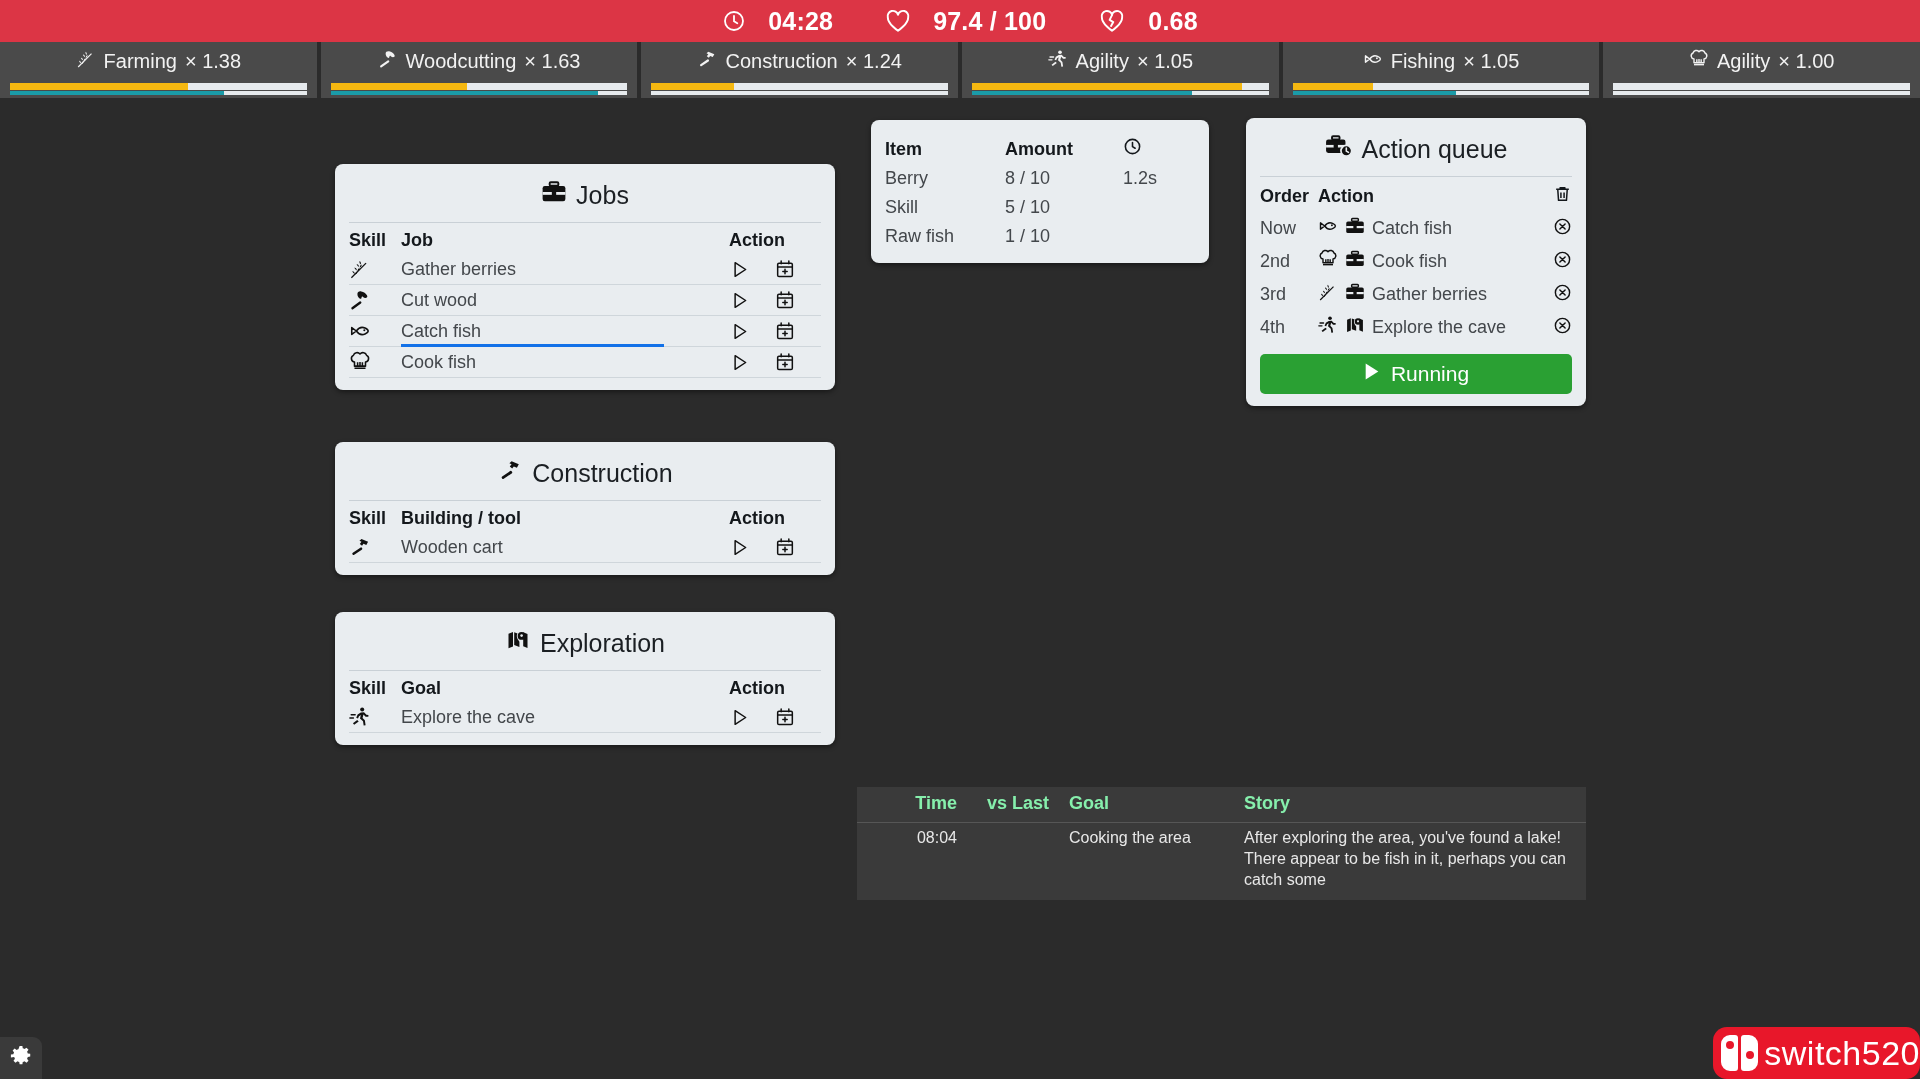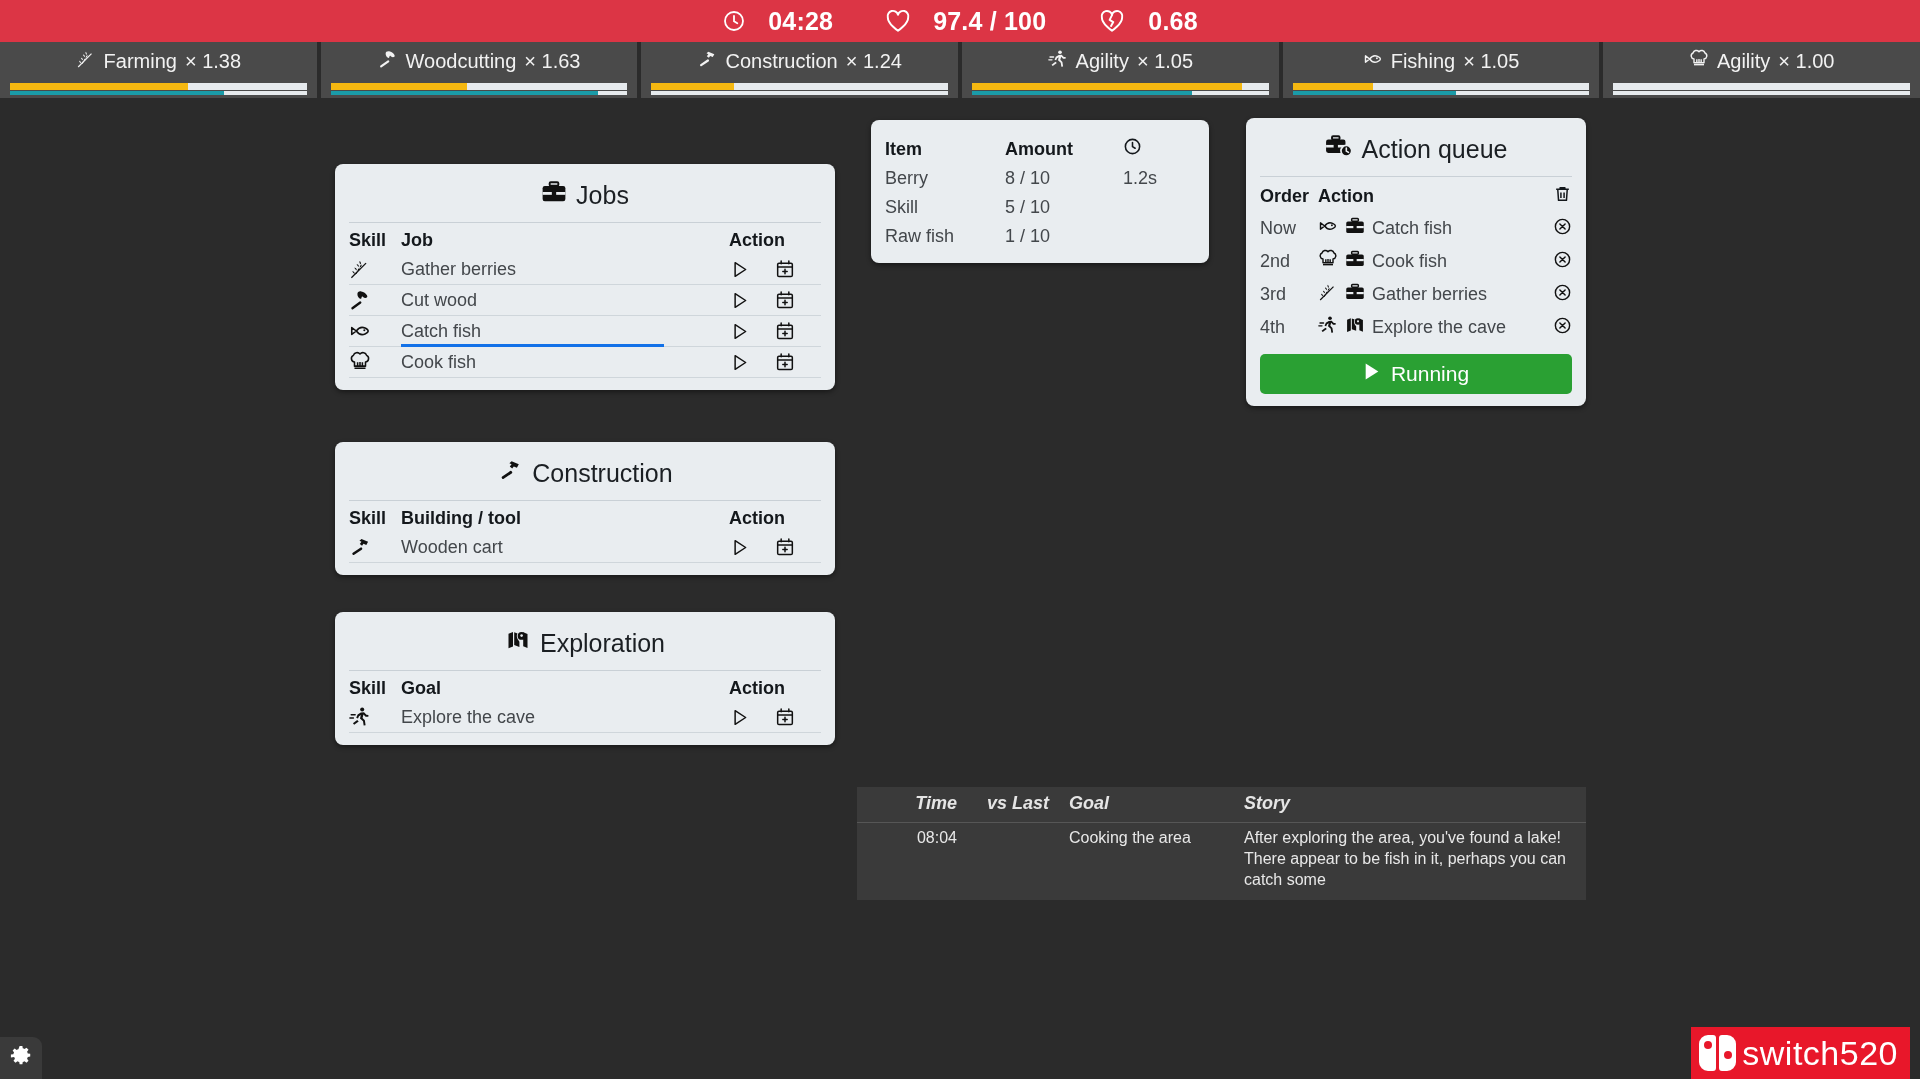--- a/index.html
+++ b/index.html
@@ -148,25 +148,24 @@
     color: #e8e8e8;
   }
   table.logtable {
     border-collapse: collapse;
     width: 100%;
     font-size: 16px;
   }
   table.logtable th {
     font-size: 18px;
     font-weight: 700;
-    color: #e5e5e5;
+    color: #86efac;
     padding: 6px 10px 8px 10px;
     border-bottom: 1px solid #565656;
     text-align: left;
-    font-style: italic;
   }
   table.logtable th.num { text-align: right; }
   table.logtable td {
     padding: 4px 10px 10px 10px;
     vertical-align: top;
     color: #e8e8e8;
     line-height: 1.32;
   }
   table.logtable td.num { text-align: right; }
 
@@ -177,26 +176,27 @@
     width: 42px; height: 42px;
     background: #3a3a3a;
     border-top-right-radius: 9px;
     display: flex; align-items: center; justify-content: center;
     cursor: pointer;
   }
 
   
   .watermark {
     position: absolute;
-    right: 10px; bottom: 0;
+    right: 0; bottom: 0;
     height: 52px;
     background: #e8172a;
     display: flex; align-items: center;
-    padding: 0 12px 0 8px;
+    padding: 0 0 0 8px;
     gap: 6px;
+    border-radius: 14px;
   }
   .watermark .wmtext {
     color: #ffffff;
     font-size: 34px;
     letter-spacing: .5px;
   }
   .switch-logo { display: flex; gap: 3px; }
   .switch-logo .half {
     width: 17px; height: 36px;
     background: #ffffff;

